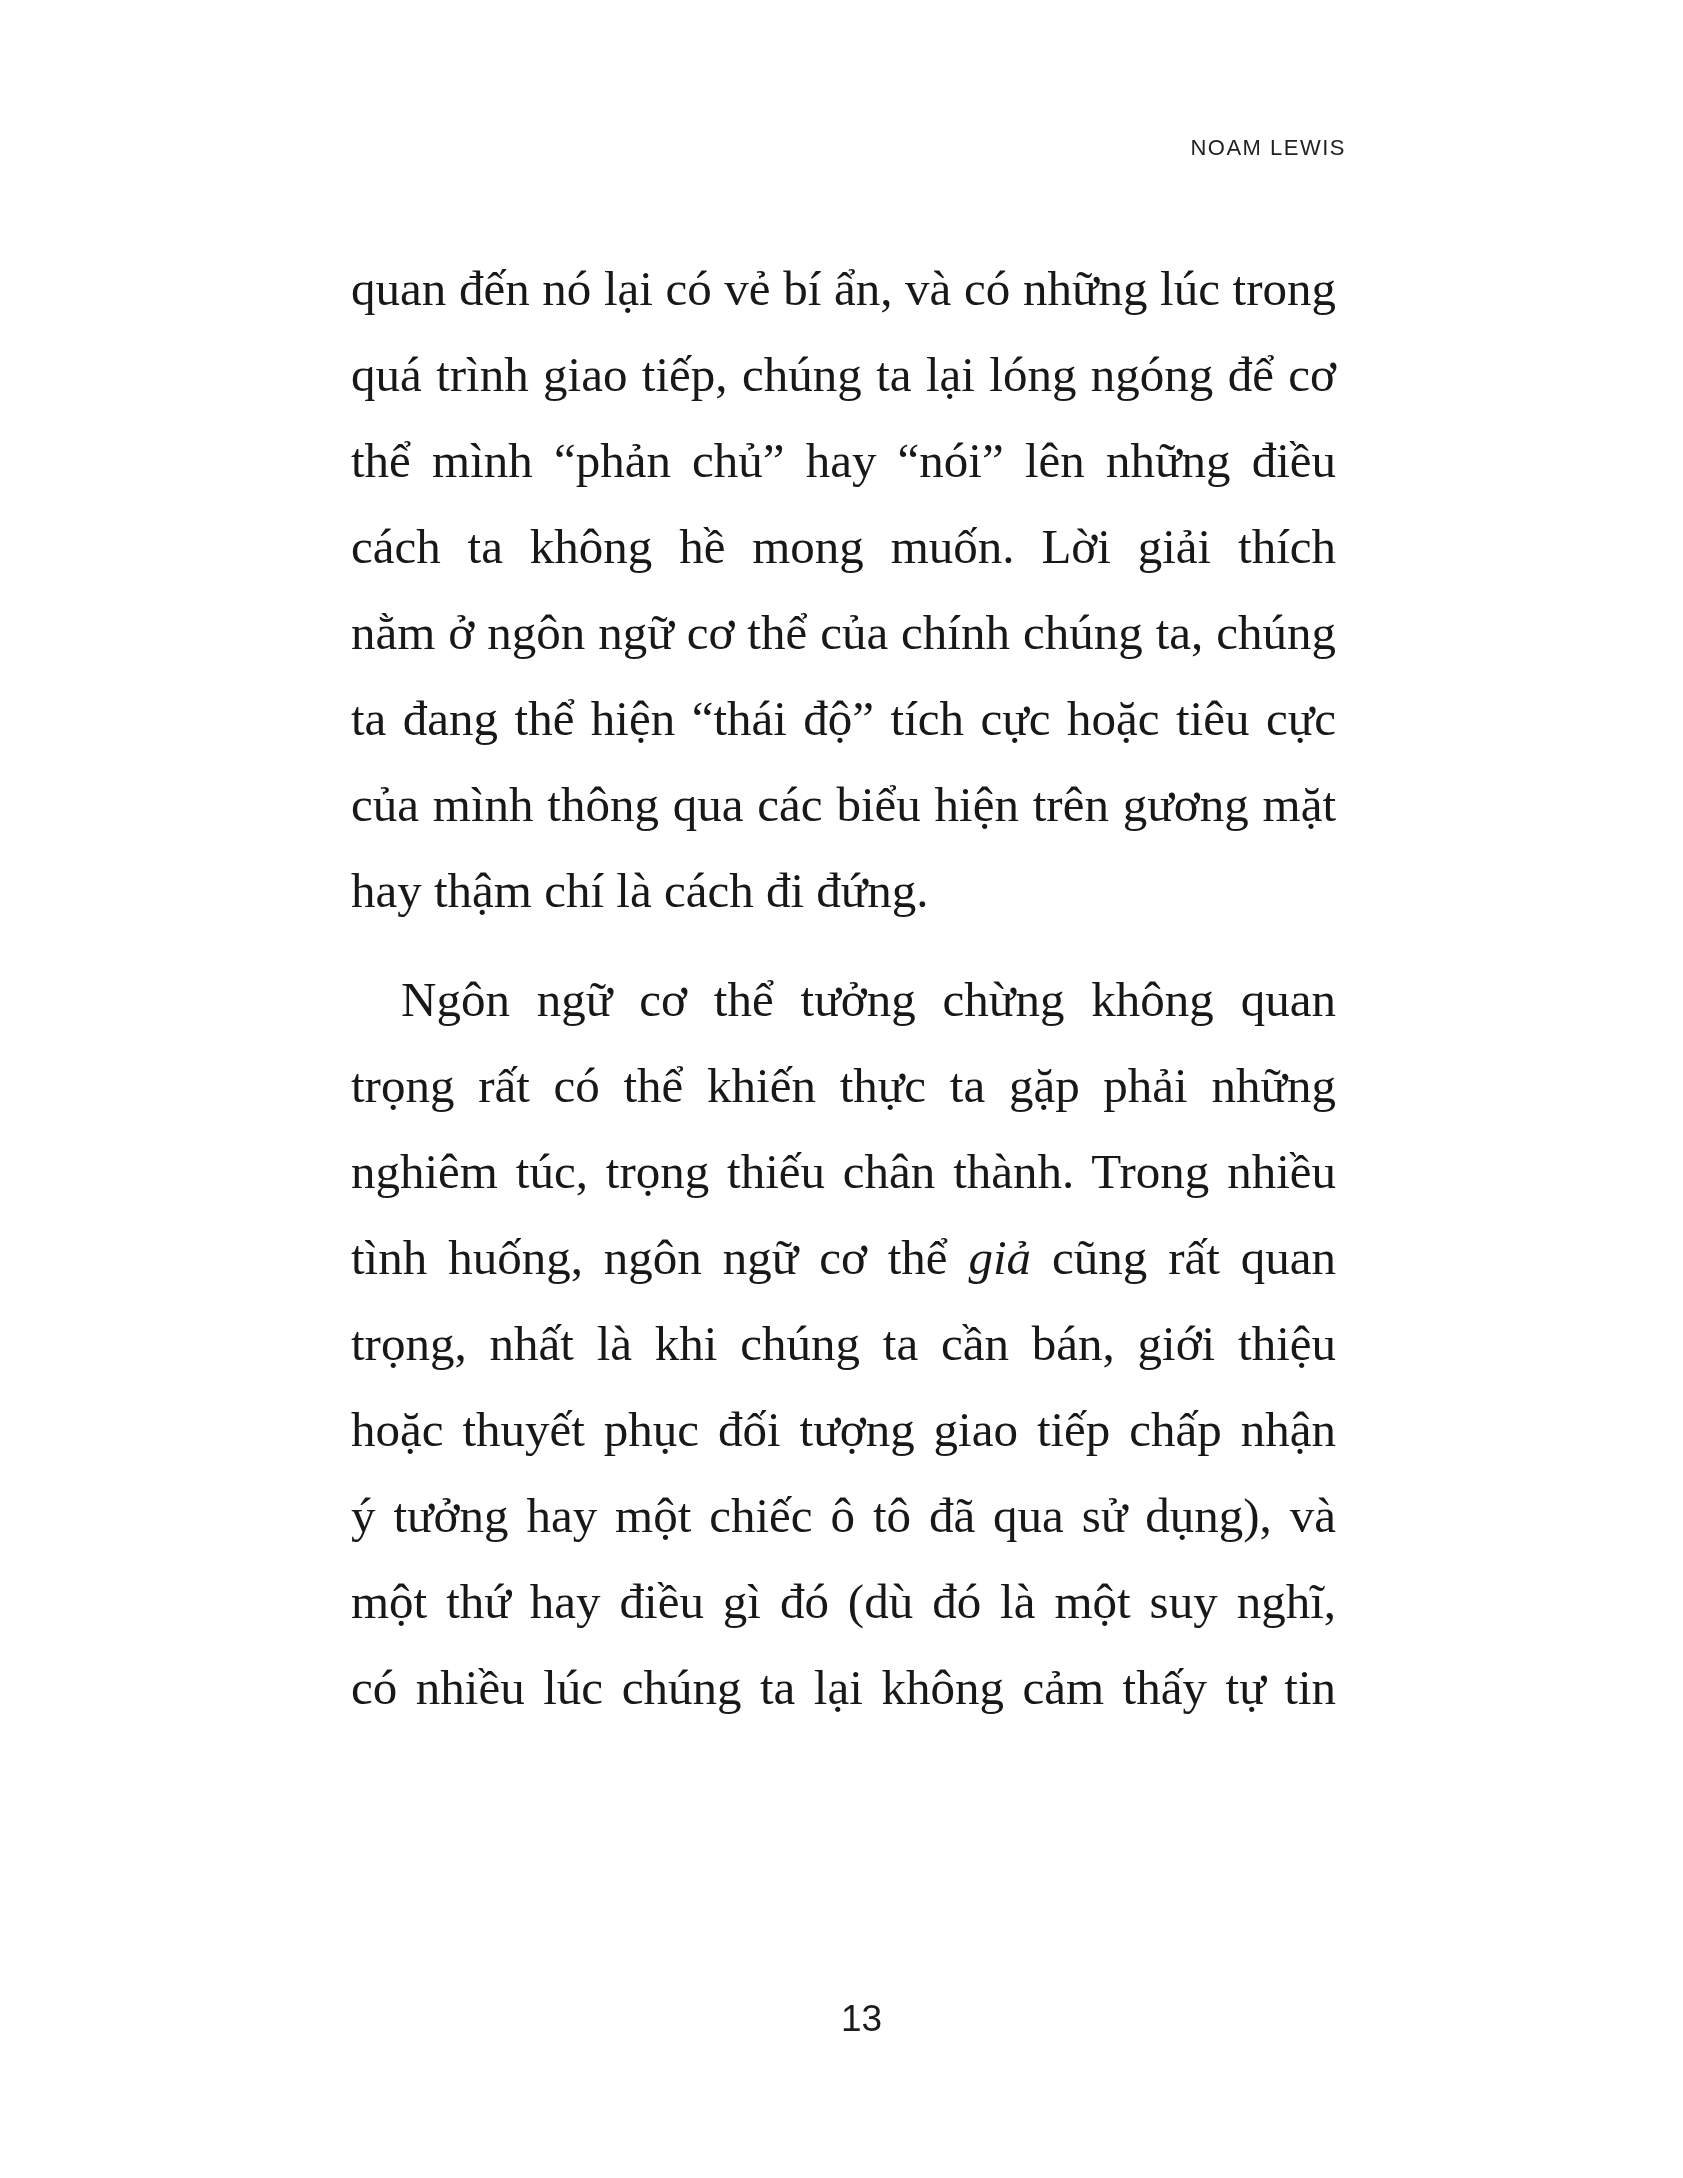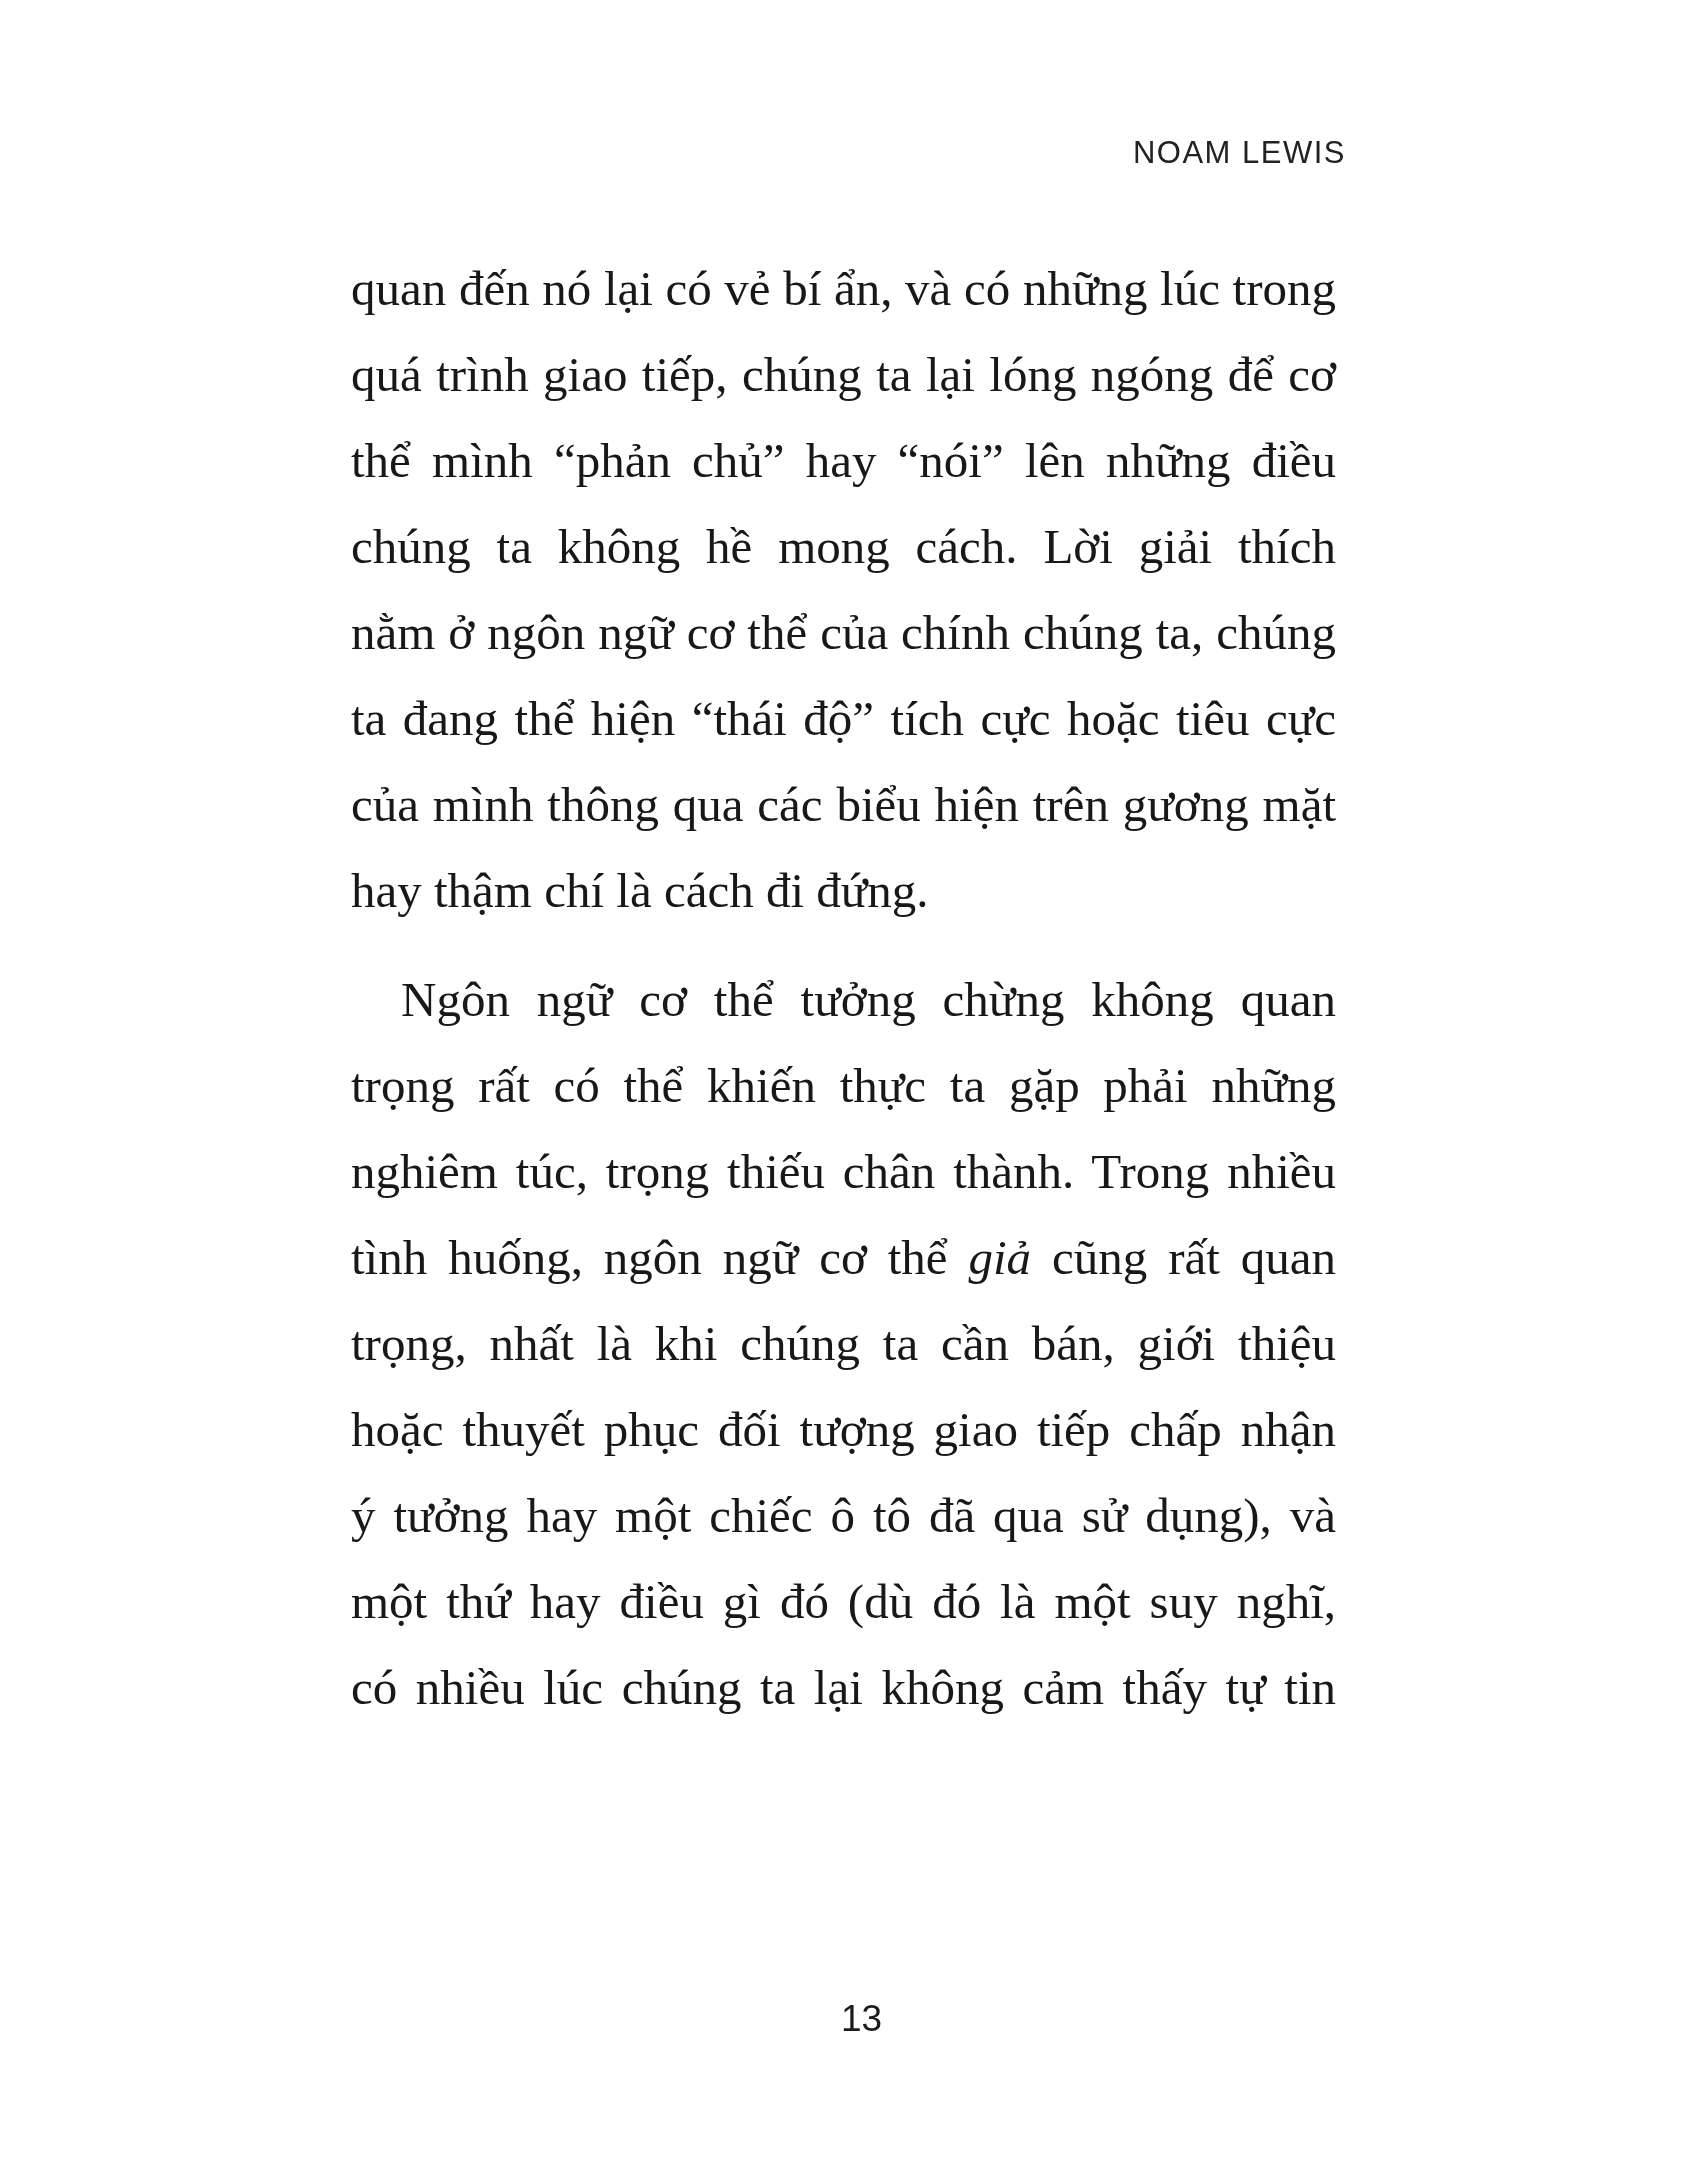--- a/index.html
+++ b/index.html
@@ -14,21 +14,21 @@
     background: #ffffff;
     color: #1a1a1a;
     font-family: "Liberation Serif", serif;
     overflow: hidden;
   }
   .running-header {
     position: absolute;
     top: 135px;
     right: 337px;
     font-family: "Liberation Sans", sans-serif;
-    font-size: 31px;
+    font-size: 22px;
     letter-spacing: 1.5px;
     color: #222222;
     white-space: nowrap;
   }
   .text-block {
     position: absolute;
     left: 351px;
     top: 246px;
     width: 985px;
     font-size: 49px;
@@ -69,21 +69,21 @@
 <div class="page">
 
   <div class="running-header">NOAM LEWIS</div>
 
   <div class="text-block">
 
     <div class="para">
       <div class="line">quan đến nó lại có vẻ bí ẩn, và có những lúc trong</div>
       <div class="line">quá trình giao tiếp, chúng ta lại lóng ngóng để cơ</div>
       <div class="line">thể mình “phản chủ” hay “nói” lên những điều</div>
-      <div class="line">chúng ta không hề mong cách. Lời giải thích</div>
+      <div class="line">cách ta không hề mong muốn. Lời giải thích</div>
       <div class="line">nằm ở ngôn ngữ cơ thể của chính chúng ta, chúng</div>
       <div class="line">ta đang thể hiện “thái độ” tích cực hoặc tiêu cực</div>
       <div class="line">của mình thông qua các biểu hiện trên gương mặt</div>
       <div class="line last-line">hay thậm chí là cách đi đứng.</div>
     </div>
 
     <div class="para">
       <div class="line first-indent">Ngôn ngữ cơ thể tưởng chừng không quan</div>
       <div class="line">trọng rất có thể khiến thực ta gặp phải những</div>
       <div class="line">nghiêm túc, trọng thiếu chân thành. Trong nhiều</div>

